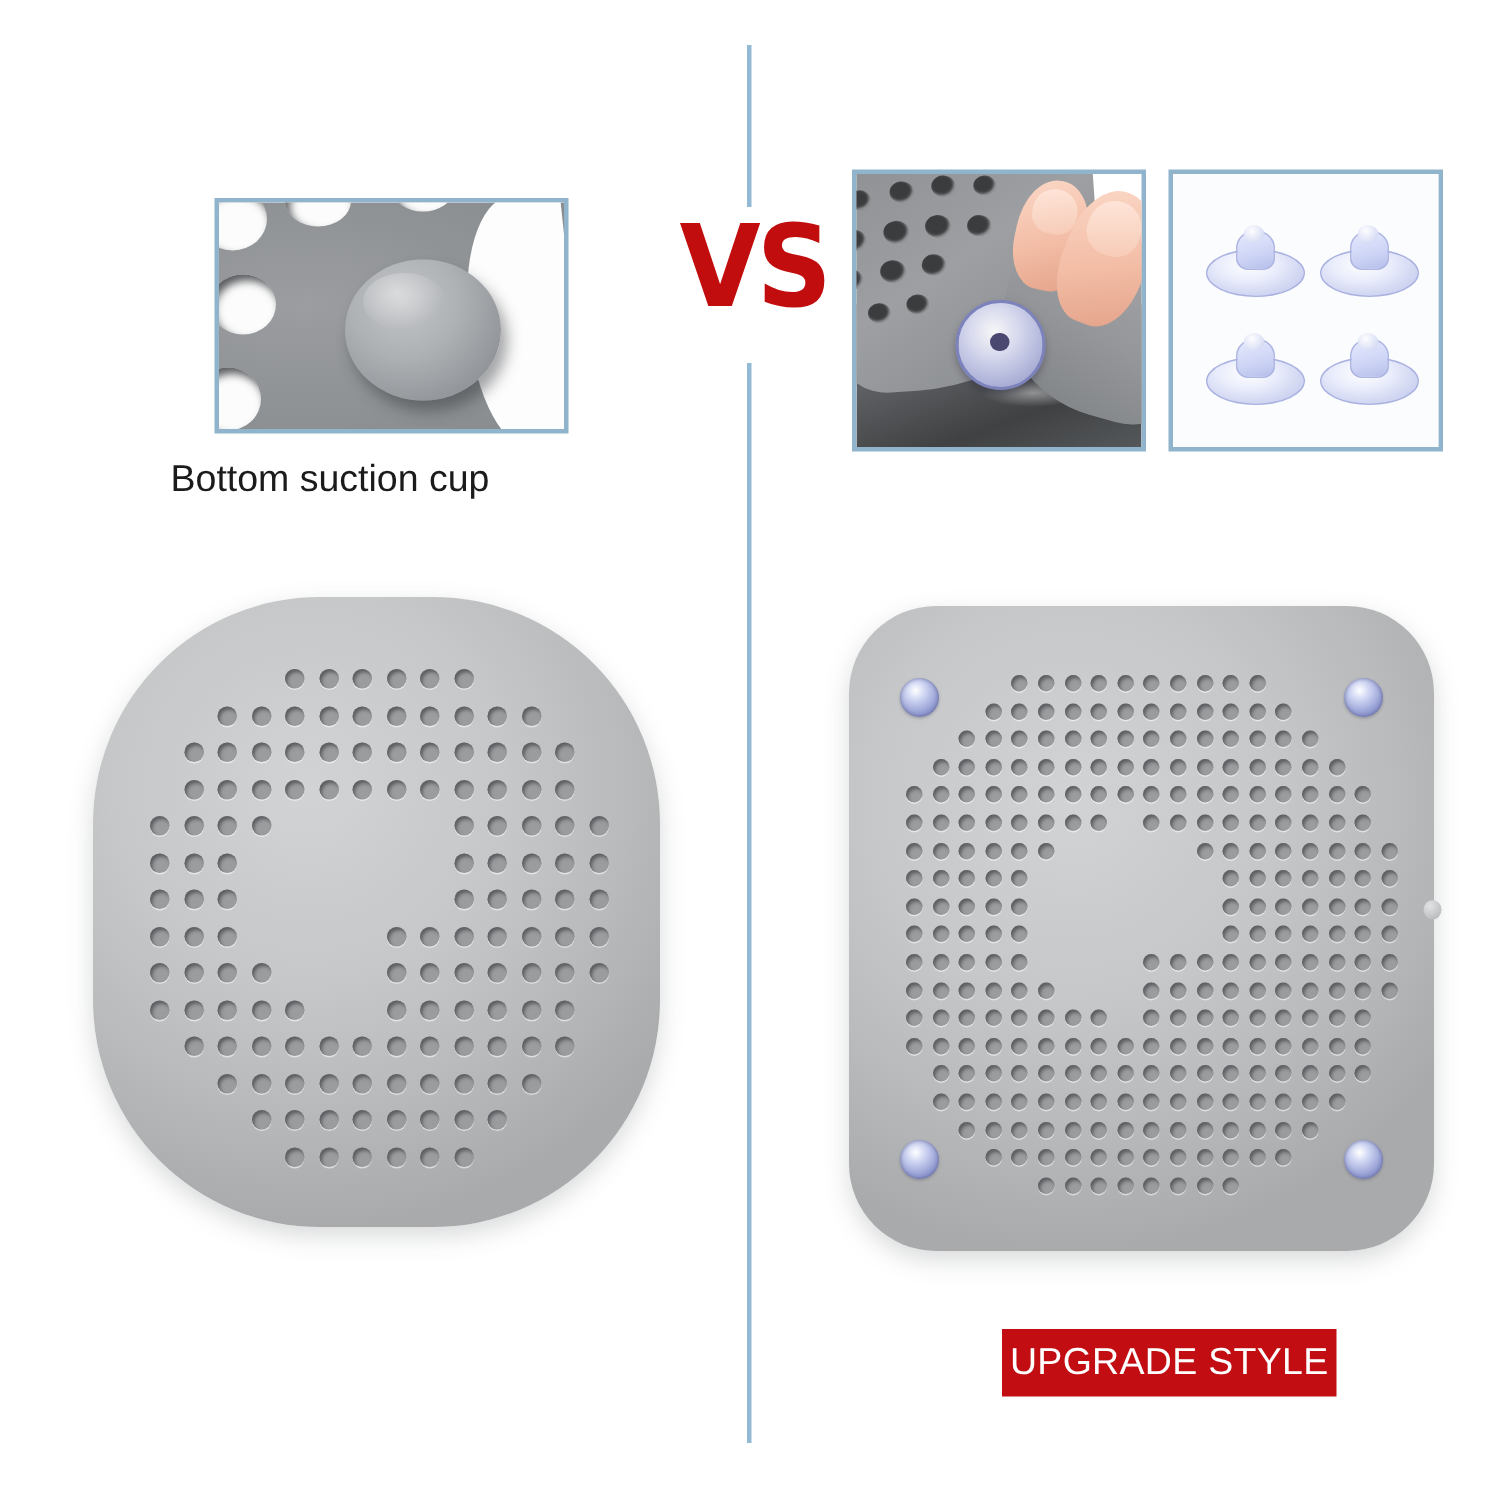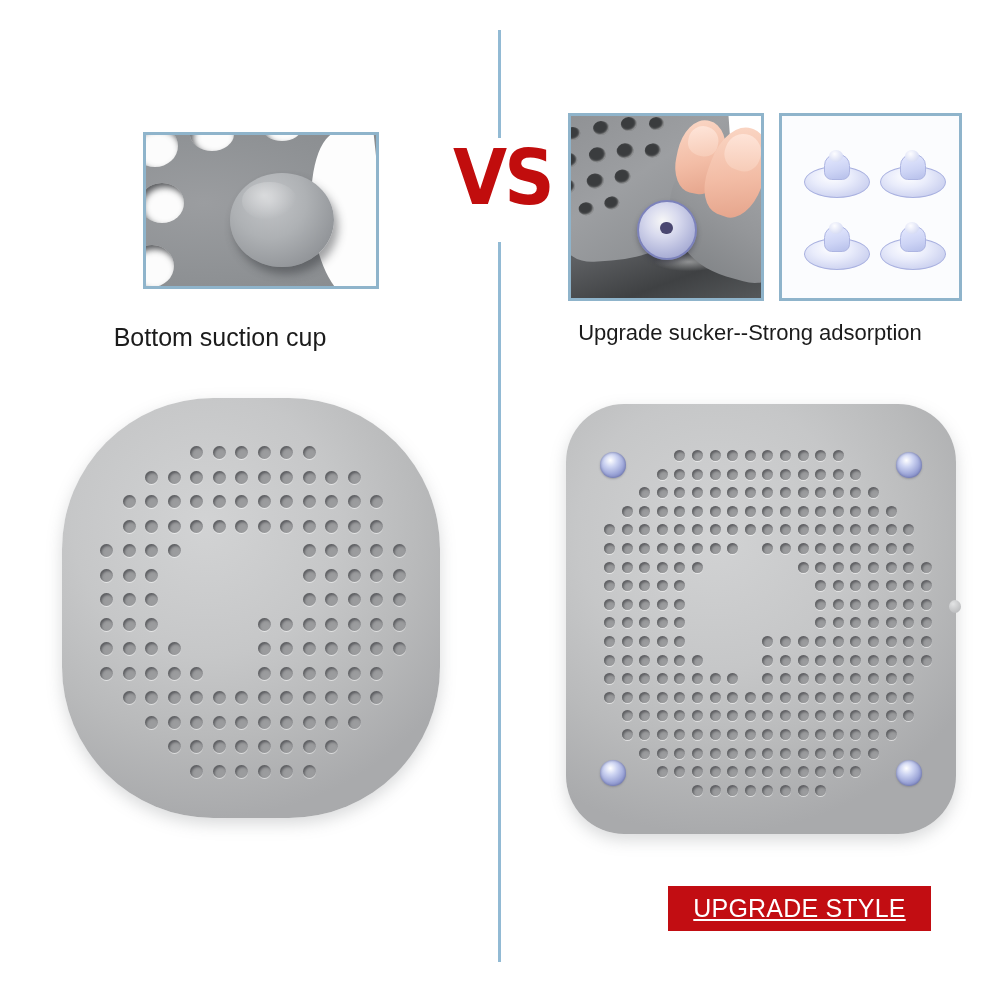--- a/index.html
+++ b/index.html
@@ -149,21 +149,21 @@
     border-radius:50%;
     background:radial-gradient(circle at 40% 32%, #fdfdff, #c9d0f0);
   }
 
   
   .caption{
     position:absolute;
     color:#1b1b1b;
     white-space:nowrap;
   }
-  #caption-ordinary{left:0;top:323px;width:440px;text-align:center;font-size:25px;}
+  #caption-ordinary{left:0;top:305px;width:440px;text-align:center;font-size:25px;}
   #caption-upgrade{left:500px;top:320px;width:500px;text-align:center;font-size:22px;}
 
   
   .cover{position:absolute;}
   .cover-body{
     position:absolute;inset:0;
     background:
       radial-gradient(ellipse 78% 70% at 38% 30%, #d2d3d4 0%, #c6c7c8 45%, #b9babb 72%, #a9aaac 100%);
     box-shadow:0 6px 16px rgba(120,122,125,.28);
   }
@@ -195,21 +195,21 @@
   .banner{
     position:absolute;height:45px;
     background:#c20d12;
     color:#ffffff;
     display:flex;align-items:center;justify-content:center;
     font-size:25px;
     letter-spacing:.2px;
     white-space:nowrap;
   }
   #banner-ordinary{left:130px;top:886px;width:224px;}
-  #banner-upgrade{left:668px;top:886px;width:263px;text-decoration:underline;}
+  #banner-upgrade{left:668px;top:886px;width:223px;}
 </style>
 </head>
 <body>
 
 <div class="stage">
 
   <div class="divider top"></div>
   <div class="divider bottom"></div>
 
   <div class="vs">VS</div>
@@ -416,21 +416,20 @@
         <div class="knob"></div>
       </div>
       <div class="sucker" style="left:98px;top:108px;">
         <div class="cup"></div>
         <div class="stem"></div>
         <div class="knob"></div>
       </div>
     </div>
   </div>
 
-  <div class="caption" id="caption-upgrade">Upgrade sucker--Strong adsorption</div>
 
   <div class="cover" id="cover-upgrade">
     <div class="cover-body"></div>
     <div class="holes" id="holes-upgrade">
         <i class="hole" style="left:108.4px;top:46px;width:11px;height:11px;"></i>
         <i class="hole" style="left:126px;top:46px;width:11px;height:11px;"></i>
         <i class="hole" style="left:143.60000000000002px;top:46px;width:11px;height:11px;"></i>
         <i class="hole" style="left:161.20000000000002px;top:46px;width:11px;height:11px;"></i>
         <i class="hole" style="left:178.8px;top:46px;width:11px;height:11px;"></i>
         <i class="hole" style="left:196.4px;top:46px;width:11px;height:11px;"></i>

